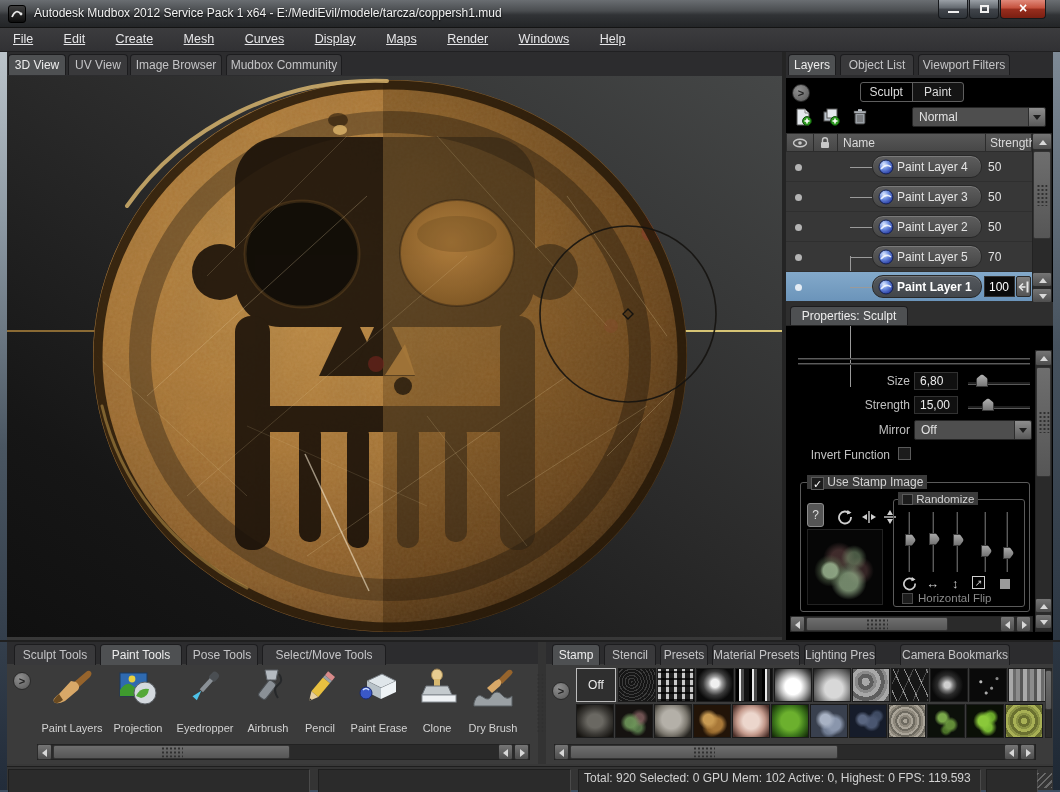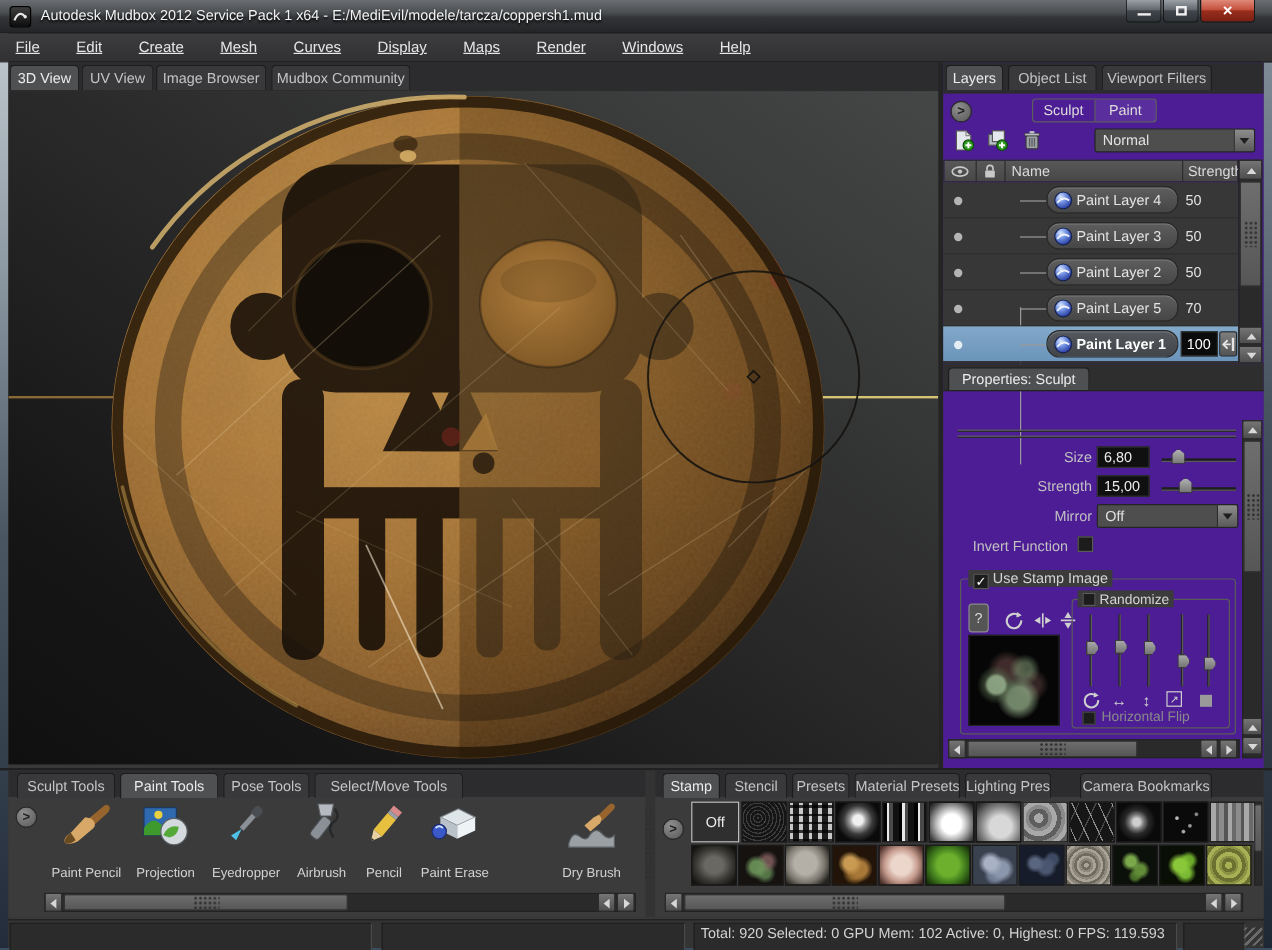--- a/index.html
+++ b/index.html
@@ -25,21 +25,21 @@
   
   .tabbar{background:#2c2c2e;}
   .tab{position:absolute;top:2px;height:21px;line-height:21px;text-align:center;font-size:12px;color:#c4c4c6;background:#39393b;border:1px solid #1c1c1e;border-bottom:none;border-radius:4px 4px 0 0;white-space:nowrap;overflow:hidden;}
   .tab.active{background:#4e5052;color:#ececec;}
   
   .vtabs{left:7px;top:52px;width:775px;height:24px;}
   .viewport{left:7px;top:76px;width:775px;height:561px;background:linear-gradient(215deg,#454747 0%,#2b2b2b 45%,#161616 80%,#101010 100%);}
   .vsplit{left:782px;top:52px;width:4px;height:588px;background:#242424;}
   .hsplit{left:0;top:640px;width:1060px;height:2px;background:#202020;}
   
-  .rpanel{left:786px;top:52px;width:267px;height:588px;background:#4c1d95;}
+  .rpanel{left:786px;top:52px;width:267px;height:588px;background:#000000;}
   .ptabbar{position:absolute;left:0;top:0;width:267px;height:26px;background:#2c2c2e;}
   .circlebtn{position:absolute;width:18px;height:18px;border-radius:50%;background:radial-gradient(circle at 35% 30%,#909090,#565656);border:1px solid #2a2a2a;color:#222;font-weight:bold;text-align:center;line-height:16px;font-size:11px;}
   .toggle{position:absolute;left:74px;top:30px;width:104px;height:20px;border:1px solid #5e5e5e;border-radius:3px;display:flex;}
   .toggle span{flex:1;text-align:center;font-size:12px;color:#dcdcdc;line-height:18px;}
   .toggle .sep{flex:0 0 1px;background:#5e5e5e;}
   .toggle .on{background:rgba(255,255,255,.08);}
   .dropdown{position:absolute;height:20px;background:#4e4e4e;border:1px solid #242424;border-radius:2px;}
   .dropdown .val{position:absolute;left:6px;top:2px;font-size:12px;color:#e2e2e2;}
   .dropdown .arrowbox{position:absolute;right:0;top:0;width:17px;height:18px;background:linear-gradient(#8d8d8d,#5a5a5a);border-left:1px solid #2c2c2c;border-radius:0 2px 2px 0;}
   .tri-dn{position:absolute;left:4px;top:7px;width:0;height:0;border-left:4px solid transparent;border-right:4px solid transparent;border-top:5px solid #1e1e1e;}
@@ -597,21 +597,21 @@
       <div class="tab" style="left:255px;width:124px;">Select/Move Tools</div>
     </div>
     <div class="circlebtn" style="left:6px;top:30px;">&gt;</div>
 
     <div class="toolblock" style="left:34px;">
       <svg class="toolico" viewBox="0 0 44 40">
         <path d="M40 3q3 2 0 6L28 20l-5-5L36 4q2-2 4-1z" fill="#96642c"></path>
         <path d="M26 14q5 4 2 8L15 33q-8 4-11 1-2-3 5-8l12-13z" fill="#d8a868"></path>
         <path d="M9 26q-6 5-5 8 3 3 9-2z" fill="#6a4a20"></path>
       </svg>
-      <span class="lab">Paint Pencil</span>
+      <span class="lab">Paint Layers</span>
     </div>
     <div class="toolblock" style="left:100px;">
       <svg class="toolico" viewBox="0 0 44 40">
         <rect x="4" y="5" width="27" height="23" fill="#2f6ab0" stroke="#1a3a60"></rect>
         <path d="M4 22q7-10 13-4t14-2v12H4z" fill="#3f9a2e"></path>
         <circle cx="16" cy="11" r="3.4" fill="#e8d040"></circle>
         <circle cx="29" cy="25" r="11" fill="#d4d9de" stroke="#5a5f64"></circle>
         <path d="M20 28q4-9 13-7-1 8-8 9z" fill="#54a838"></path>
       </svg>
       <span class="lab">Projection</span>
@@ -650,20 +650,29 @@
     </div>
     <div class="toolblock" style="left:341px;">
       <svg class="toolico" viewBox="0 0 44 40">
         <path d="M10 13L25 6l14 7-15 7z" fill="#dfe6ea" stroke="#7a8086"></path>
         <path d="M10 13l14 7v11l-14-7z" fill="#b8c2c8"></path>
         <path d="M39 13l-15 7v11l15-7z" fill="#eef3f6"></path>
         <circle cx="9" cy="25" r="6" fill="#3a58c8" stroke="#1a2a70"></circle>
         <path d="M6 22q3-3 6 0" stroke="#cfe0ff" fill="none" stroke-width="1.5"></path>
       </svg>
       <span class="lab">Paint Erase</span>
+    </div>
+    <div class="toolblock" style="left:399px;">
+      <svg class="toolico" viewBox="0 0 44 40">
+        <ellipse cx="22" cy="7" rx="5.5" ry="6" fill="#e8cc90" stroke="#9a8050"></ellipse>
+        <rect x="19" y="11" width="6" height="7" fill="#d8b870"></rect>
+        <path d="M11 18h22l4 9H7z" fill="#c4cace" stroke="#6a7076"></path>
+        <rect x="7" y="27" width="34" height="7" fill="#eef1f4" stroke="#8a9096"></rect>
+      </svg>
+      <span class="lab">Clone</span>
     </div>
     <div class="toolblock" style="left:455px;">
       <svg class="toolico" viewBox="0 0 44 40">
         <path d="M40 2q3 2 0 5l-9 9-4-4 9-9q2-2 4-1z" fill="#96642c"></path>
         <path d="M28 11q4 3 1 7l-8 7-5-5 8-7z" fill="#d8a868"></path>
         <path d="M3 35q3-11 9-6t9-2q5-6 10 0t10 1v10H3z" fill="#9aa0a4" stroke="#5a6064"></path>
       </svg>
       <span class="lab">Dry Brush</span>
     </div>
 

